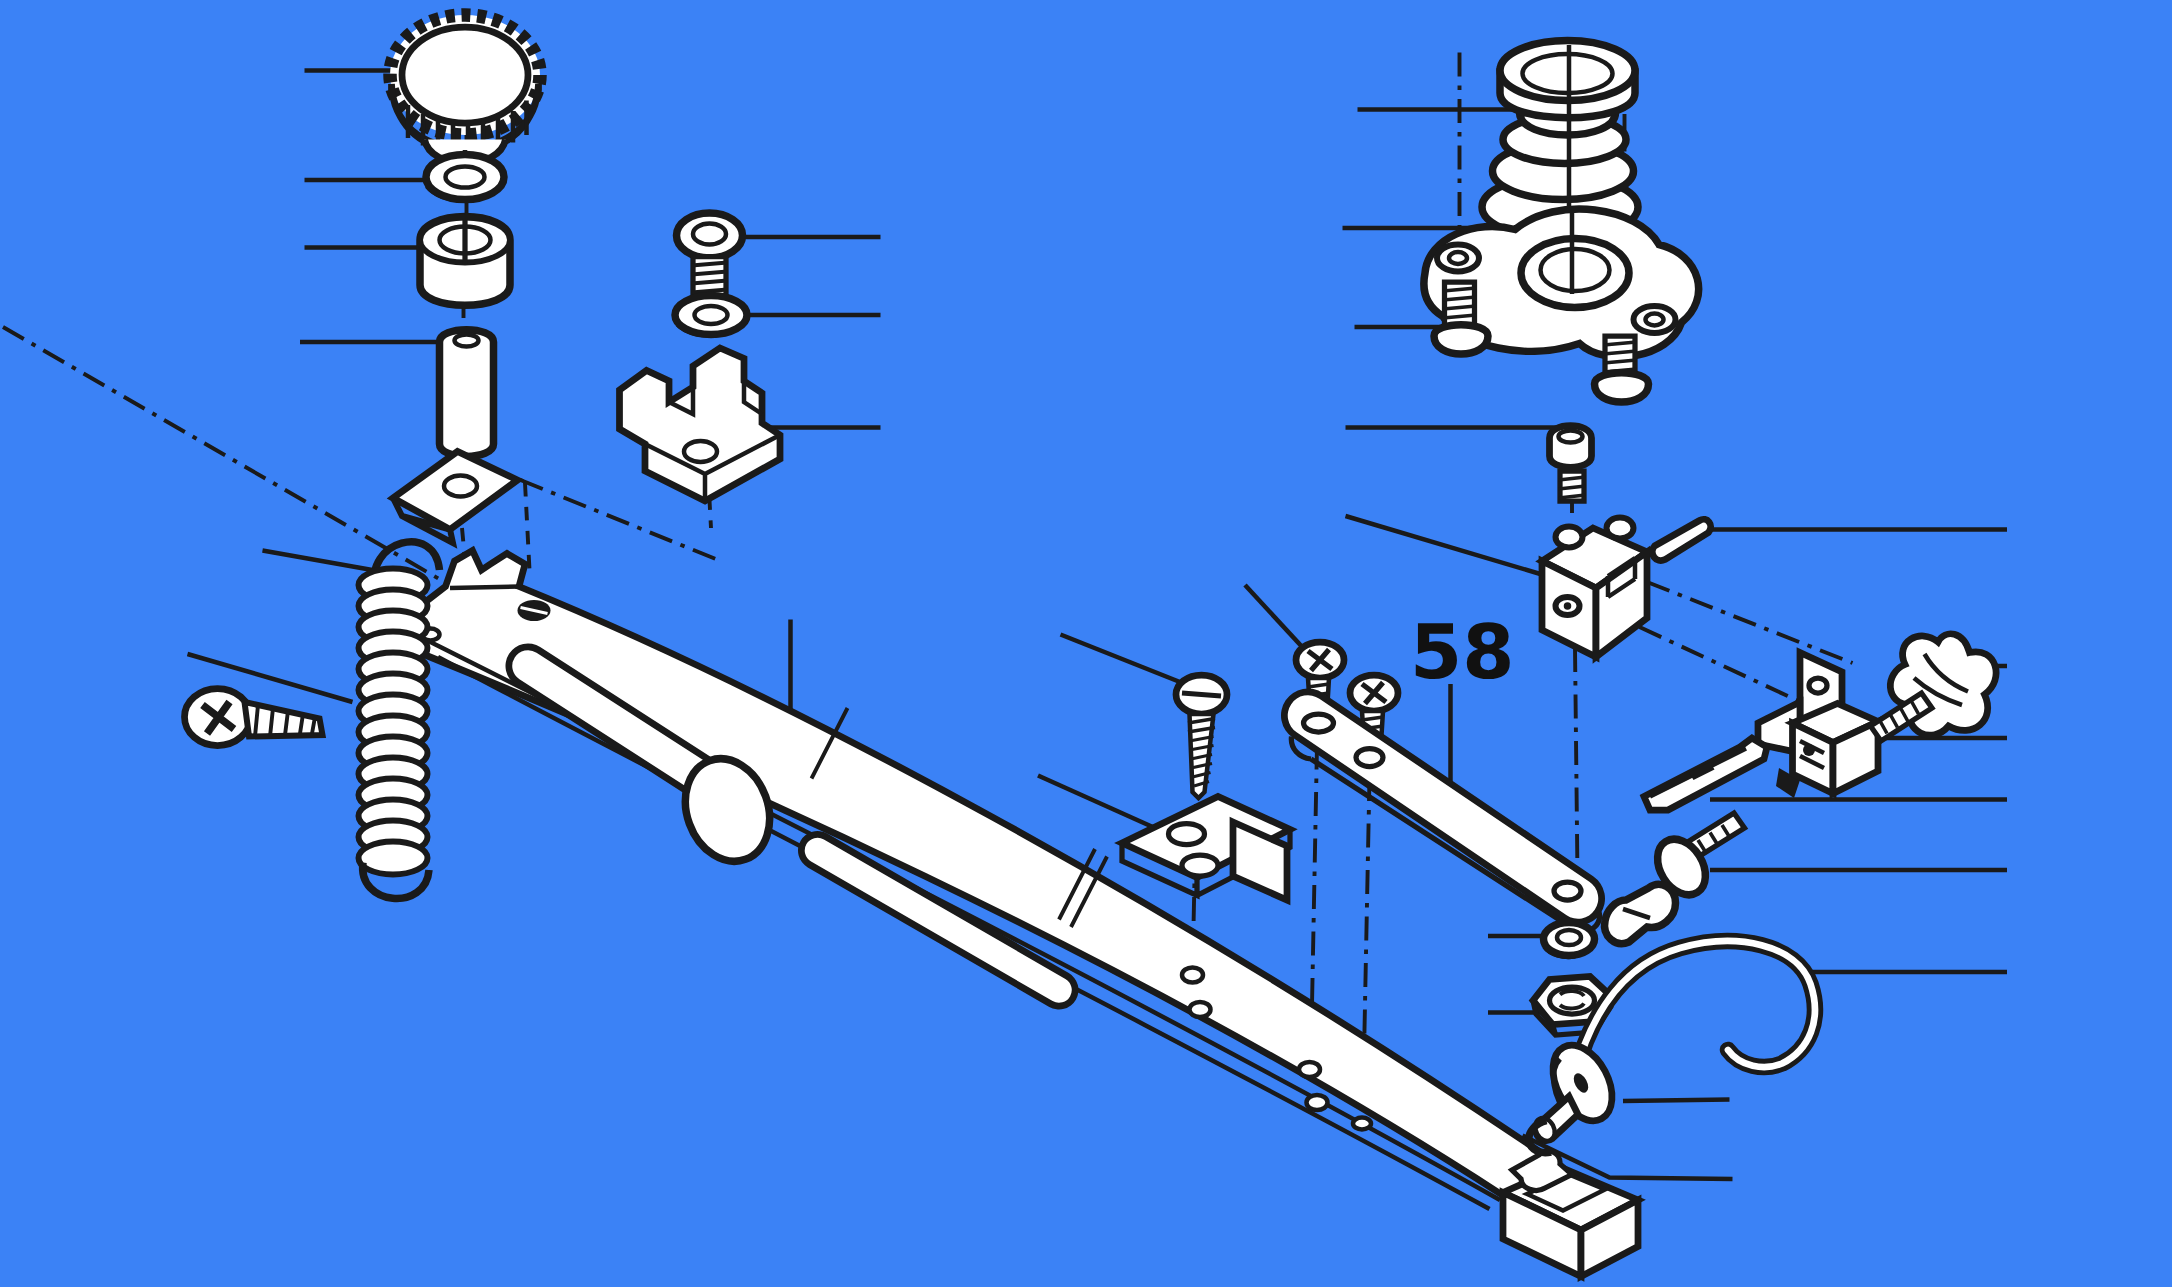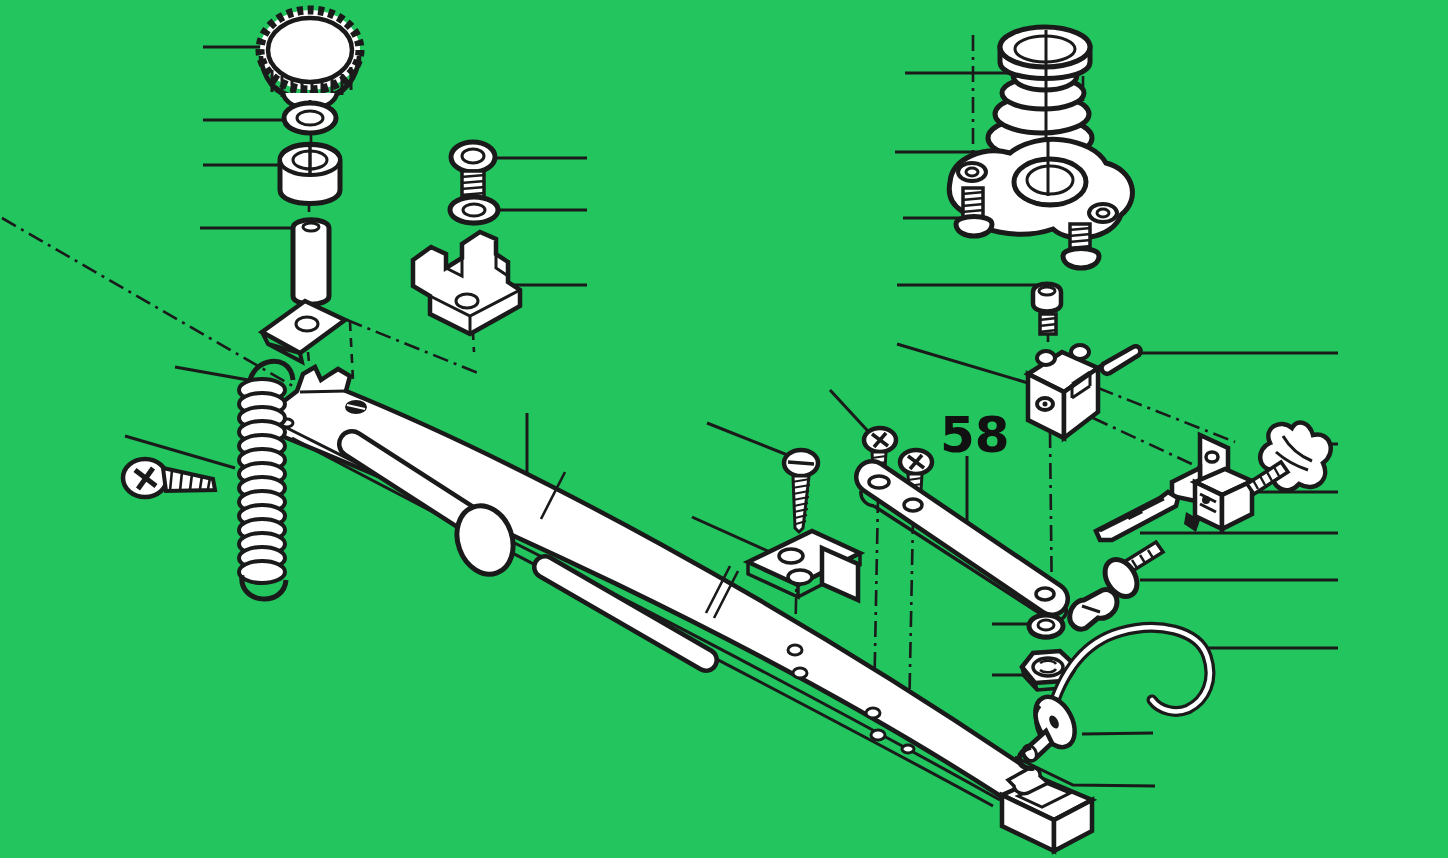--- a/index.html
+++ b/index.html
@@ -1,16 +1,16 @@
 <!DOCTYPE html>
 <html><head>
 <meta charset="utf-8">
 <style>
   html,body{margin:0;padding:0;background:#ffffff;}
-  .stage{position:relative;width:1448px;height:858px;background:#22c55e;overflow:hidden;
+  .stage{position:relative;width:1448px;height:858px;background:#3b82f6;overflow:hidden;
          font-family:"DejaVu Sans","Liberation Sans",sans-serif;}
   svg{position:absolute;left:0;top:0;}
   .ln{stroke:#1a1a1a;fill:none;}
   .part{stroke:#1a1a1a;fill:#ffffff;}
   .partthin{stroke:#1a1a1a;fill:#ffffff;stroke-width:3;}
   .dark{fill:#1a1a1a;stroke:none;}
   .leader{stroke:#1a1a1a;stroke-width:3;fill:none;}
   .dashdot{stroke:#1a1a1a;stroke-width:2.6;fill:none;stroke-dasharray:16 6 3 6;}
   .dashed{stroke:#1a1a1a;stroke-width:2.6;fill:none;stroke-dasharray:9 7;}
   .callout{font-family:"DejaVu Sans","Liberation Sans",sans-serif;font-weight:bold;

